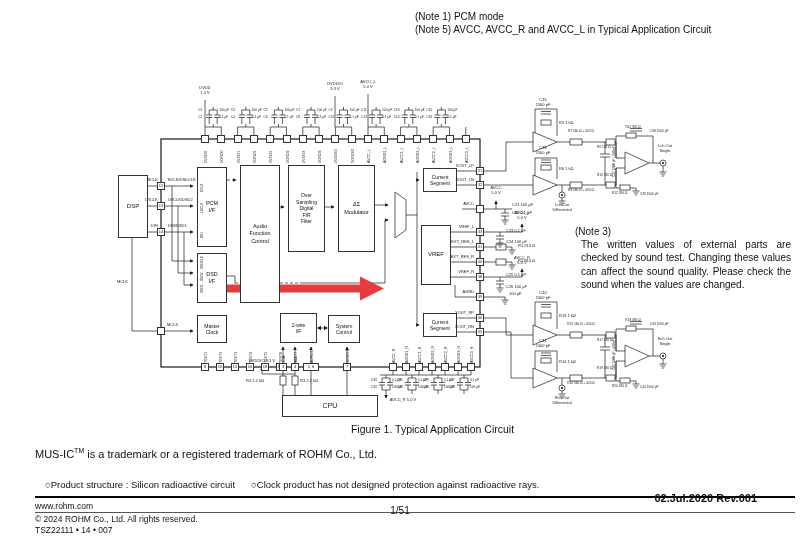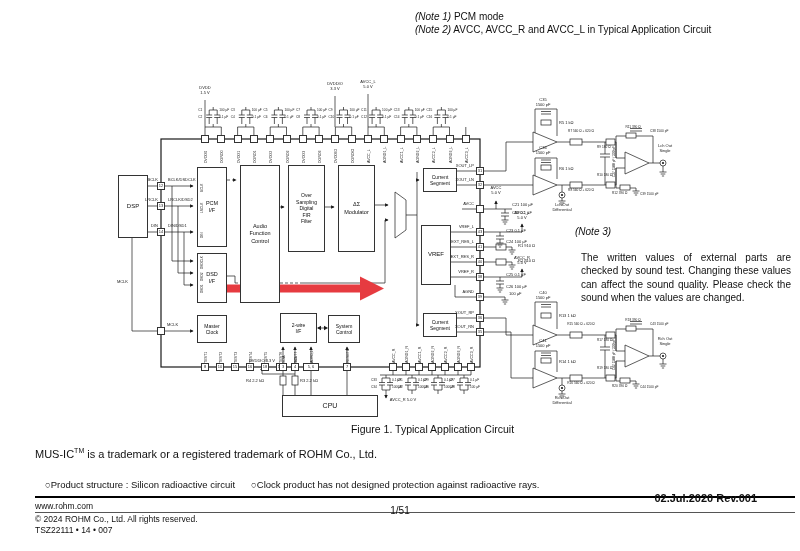--- a/index.html
+++ b/index.html
@@ -1,39 +1,39 @@
 <!DOCTYPE html>
 <html><head>
 <meta charset="utf-8">
 <style>
   html,body{margin:0;padding:0;background:#fff;}
   .page{position:relative;width:800px;height:551px;background:#fff;overflow:hidden;
         font-family:"Liberation Sans",sans-serif;color:#111;}
   
   .hnotes{position:absolute;left:415px;top:10px;font-size:10px;line-height:13px;white-space:nowrap;}
-  .nlabel{font-style:italic;}
+  .nlabel{}
   .title{position:absolute;left:45px;top:50px;font-size:13.5px;font-weight:bold;}
   
   #diagram{position:absolute;left:0;top:80px;width:800px;height:345px;}
   #wires{position:absolute;left:0;top:0;}
   .blk{position:absolute;box-sizing:border-box;border:1px solid #333;background:#fff;
        display:flex;flex-direction:column;align-items:center;justify-content:center;
        text-align:center;font-size:5.5px;line-height:1.3;z-index:2;color:#111;}
   .pin{position:absolute;box-sizing:border-box;background:#fff;border:0.8px solid #333;
        font-size:4px;line-height:6.5px;text-align:center;z-index:3;color:#222;}
   .lab{position:absolute;font-size:4px;line-height:1.15;color:#222;white-space:nowrap;z-index:4;}
   .lab3{font-size:3.2px;}
   .c{text-align:center;white-space:normal;}
   .r{text-align:right;}
   .rot{position:absolute;font-size:3.6px;color:#222;white-space:nowrap;z-index:4;
        transform:rotate(-90deg);transform-origin:0 0;}
   .rot32{font-size:3.2px;}
   .note3{position:absolute;left:575px;top:145px;width:216px;font-size:10px;line-height:1.32;}
   .note3 .nlabel{display:block;}
-  .note3 .body{text-align:justify;padding-left:6px;margin-top:13px;}
+  .note3 .body{text-align:justify;padding-left:6px;}
   
   .caption{position:absolute;left:65px;top:423px;width:735px;text-align:center;font-size:10.5px;}
   .tmline{position:absolute;left:35px;top:447px;font-size:11px;}
   .tmline sup{font-size:7px;}
   .pnotes{position:absolute;left:45px;top:479px;font-size:9.5px;white-space:nowrap;}
   .pnotes .gap{display:inline-block;width:16px;}
   .rule-thick{position:absolute;left:35px;top:496px;width:760px;height:2px;background:#000;}
   .rule-thin{position:absolute;left:35px;top:512px;width:760px;height:1px;background:#555;}
   .furl{position:absolute;left:35px;top:501px;font-size:8.5px;}
   .fcopy{position:absolute;left:35px;top:514px;font-size:8.5px;}
@@ -42,21 +42,21 @@
   .fdoc{position:absolute;left:500px;top:502px;width:257px;text-align:right;font-size:11px;font-weight:bold;}
   .frev{position:absolute;left:500px;top:492px;width:257px;text-align:right;font-size:11px;font-weight:bold;}
 </style>
 </head>
 <body>
 
 <div class="page">
 
   <div class="hnotes">
     <div><span class="nlabel">(Note 1)</span> <span>PCM mode</span></div>
-    <div><span class="nlabel">(Note 2)</span> <span>AVCC, AVCC_R and AVCC_L in Typical Application Circuit</span></div>
+    <div><span class="nlabel">(Note 5)</span> <span>AVCC, AVCC_R and AVCC_L in Typical Application Circuit</span></div>
   </div>
 
 
   <div id="diagram">
     <svg id="wires" width="800" height="345" viewBox="0 0 800 345">
         <defs>
           <marker id="ah" viewBox="0 0 6 6" refX="5" refY="3" markerWidth="5" markerHeight="5" orient="auto">
             <path d="M0,0L6,3L0,6Z" fill="#1a1a1a"></path>
           </marker>
           <g id="gnd">

